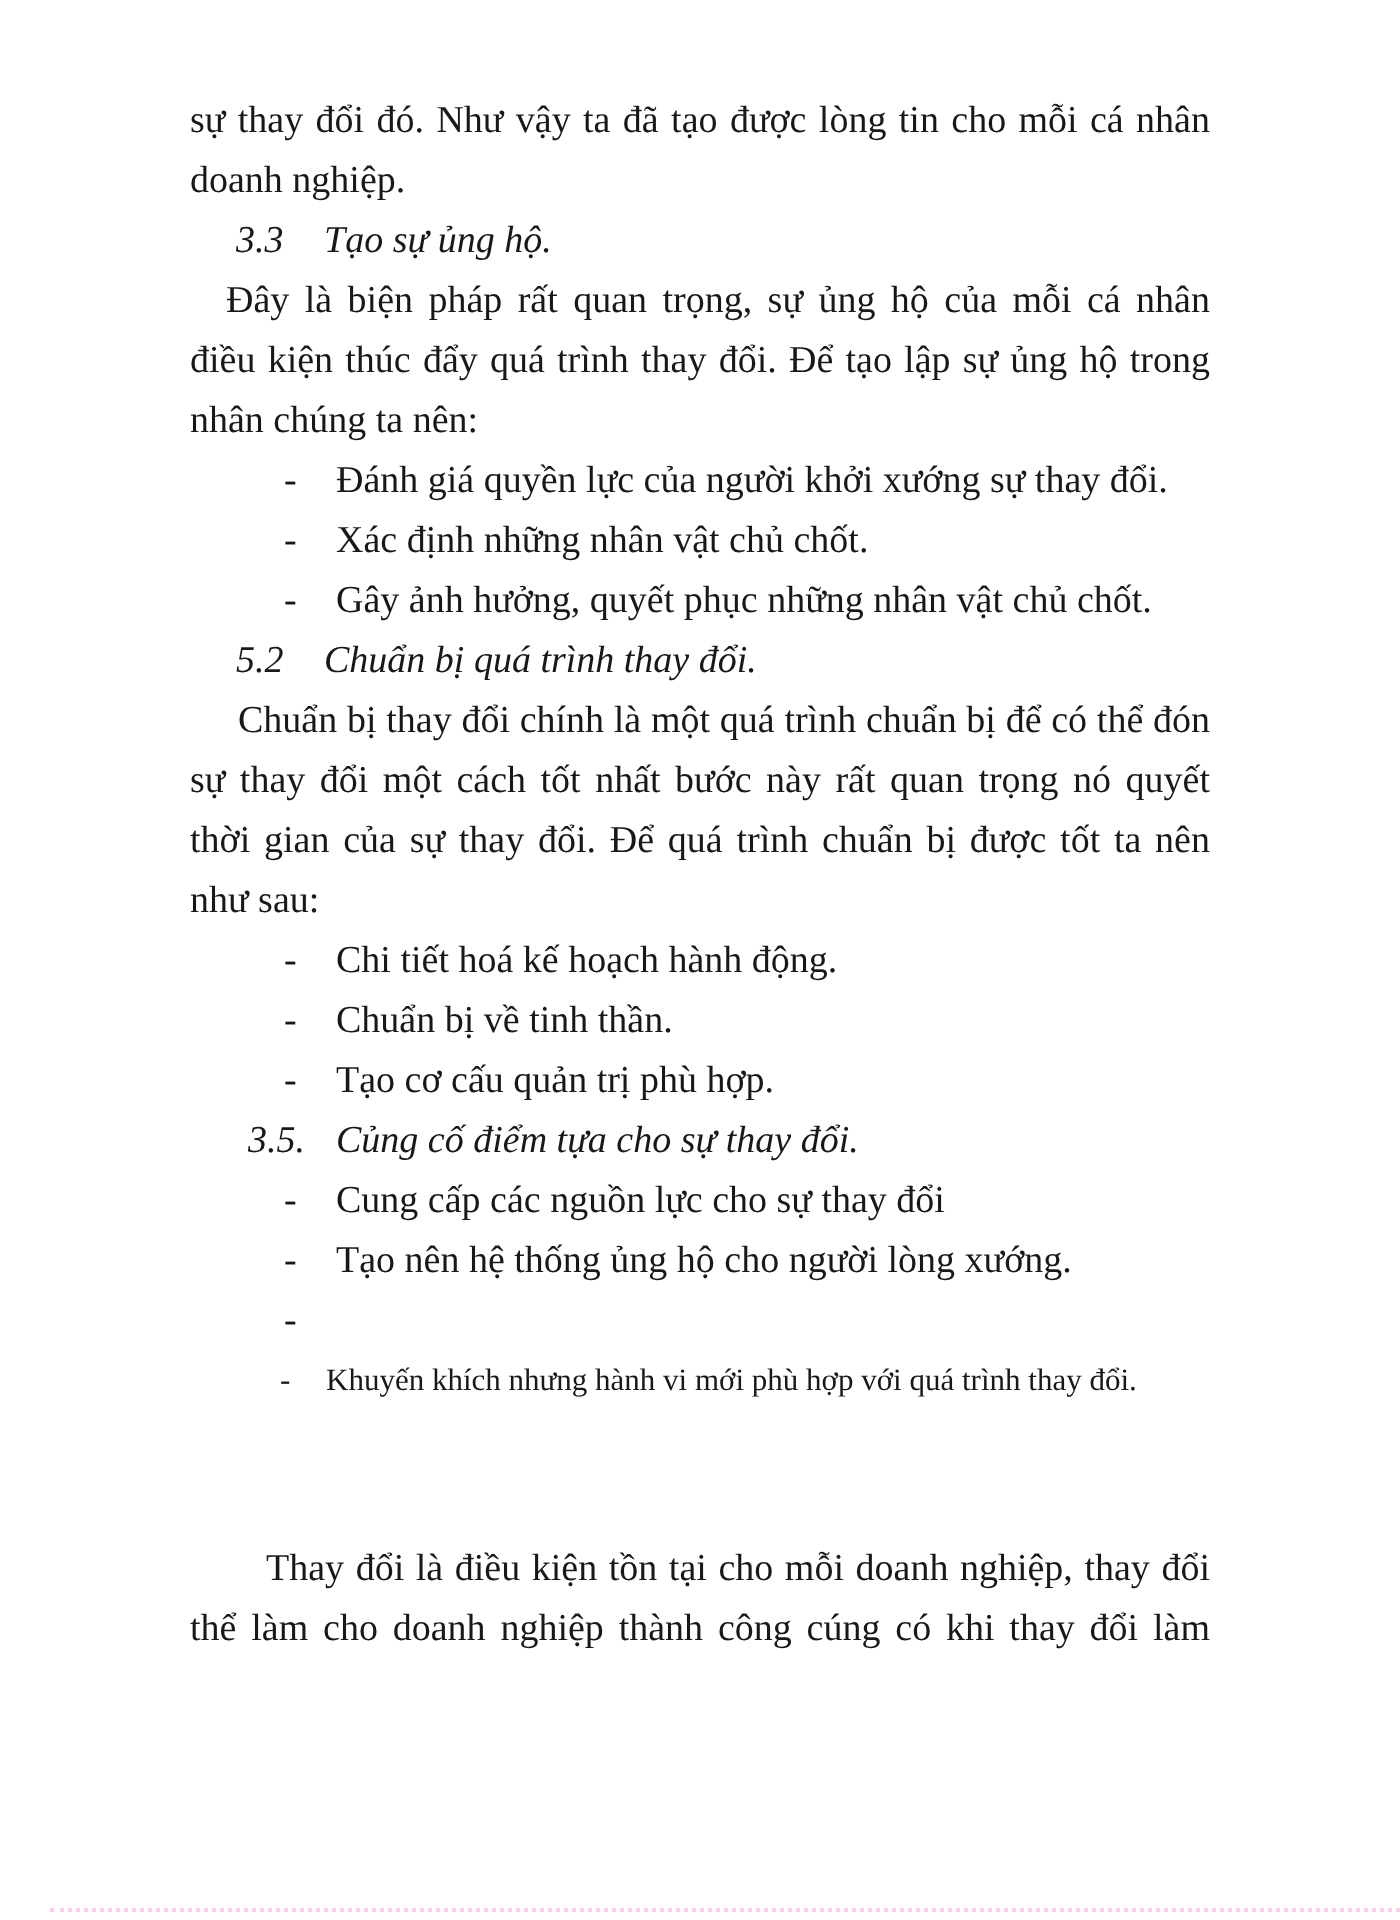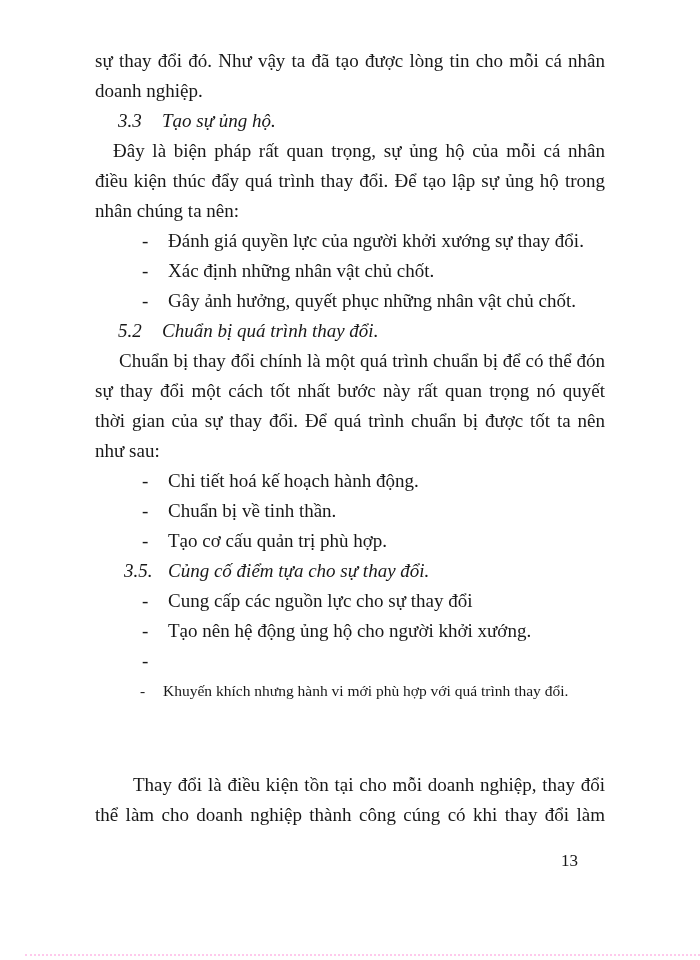--- a/index.html
+++ b/index.html
@@ -112,33 +112,32 @@
       </div>
 
     <div class="line heading h35"><span class="h-num">3.5.</span><span>Củng cố điểm tựa cho sự thay đổi.</span></div>
 
     <div class="line bullet">
         <span class="dash">-</span>
         <span>Cung cấp các nguồn lực cho sự thay đổi</span>
       </div>
     <div class="line bullet">
         <span class="dash">-</span>
-        <span>Tạo nên hệ động ủng hộ cho người khởi xướng.</span>
+        <span>Tạo nên hệ thống ủng hộ cho người lòng xướng.</span>
       </div>
     <div class="line bullet">
         <span class="dash">-</span>
       </div>
     <div class="line bullet small">
         <span class="dash">-</span>
         <span>Khuyến khích nhưng hành vi mới phù hợp với quá trình thay đổi.</span>
       </div>
 
 
     <div class="conclusion-para">
       <div class="line just ind38">Thay đổi là điều kiện tồn tại cho mỗi doanh nghiệp, thay đổi có</div>
       <div class="line just">thể làm cho doanh nghiệp thành công cúng có khi thay đổi làm cho</div>
     </div>
 
-    <div class="page-number">13</div>
   </div>
 
   <div class="dotted-rule"></div>
 </div>
 
 </body></html>

